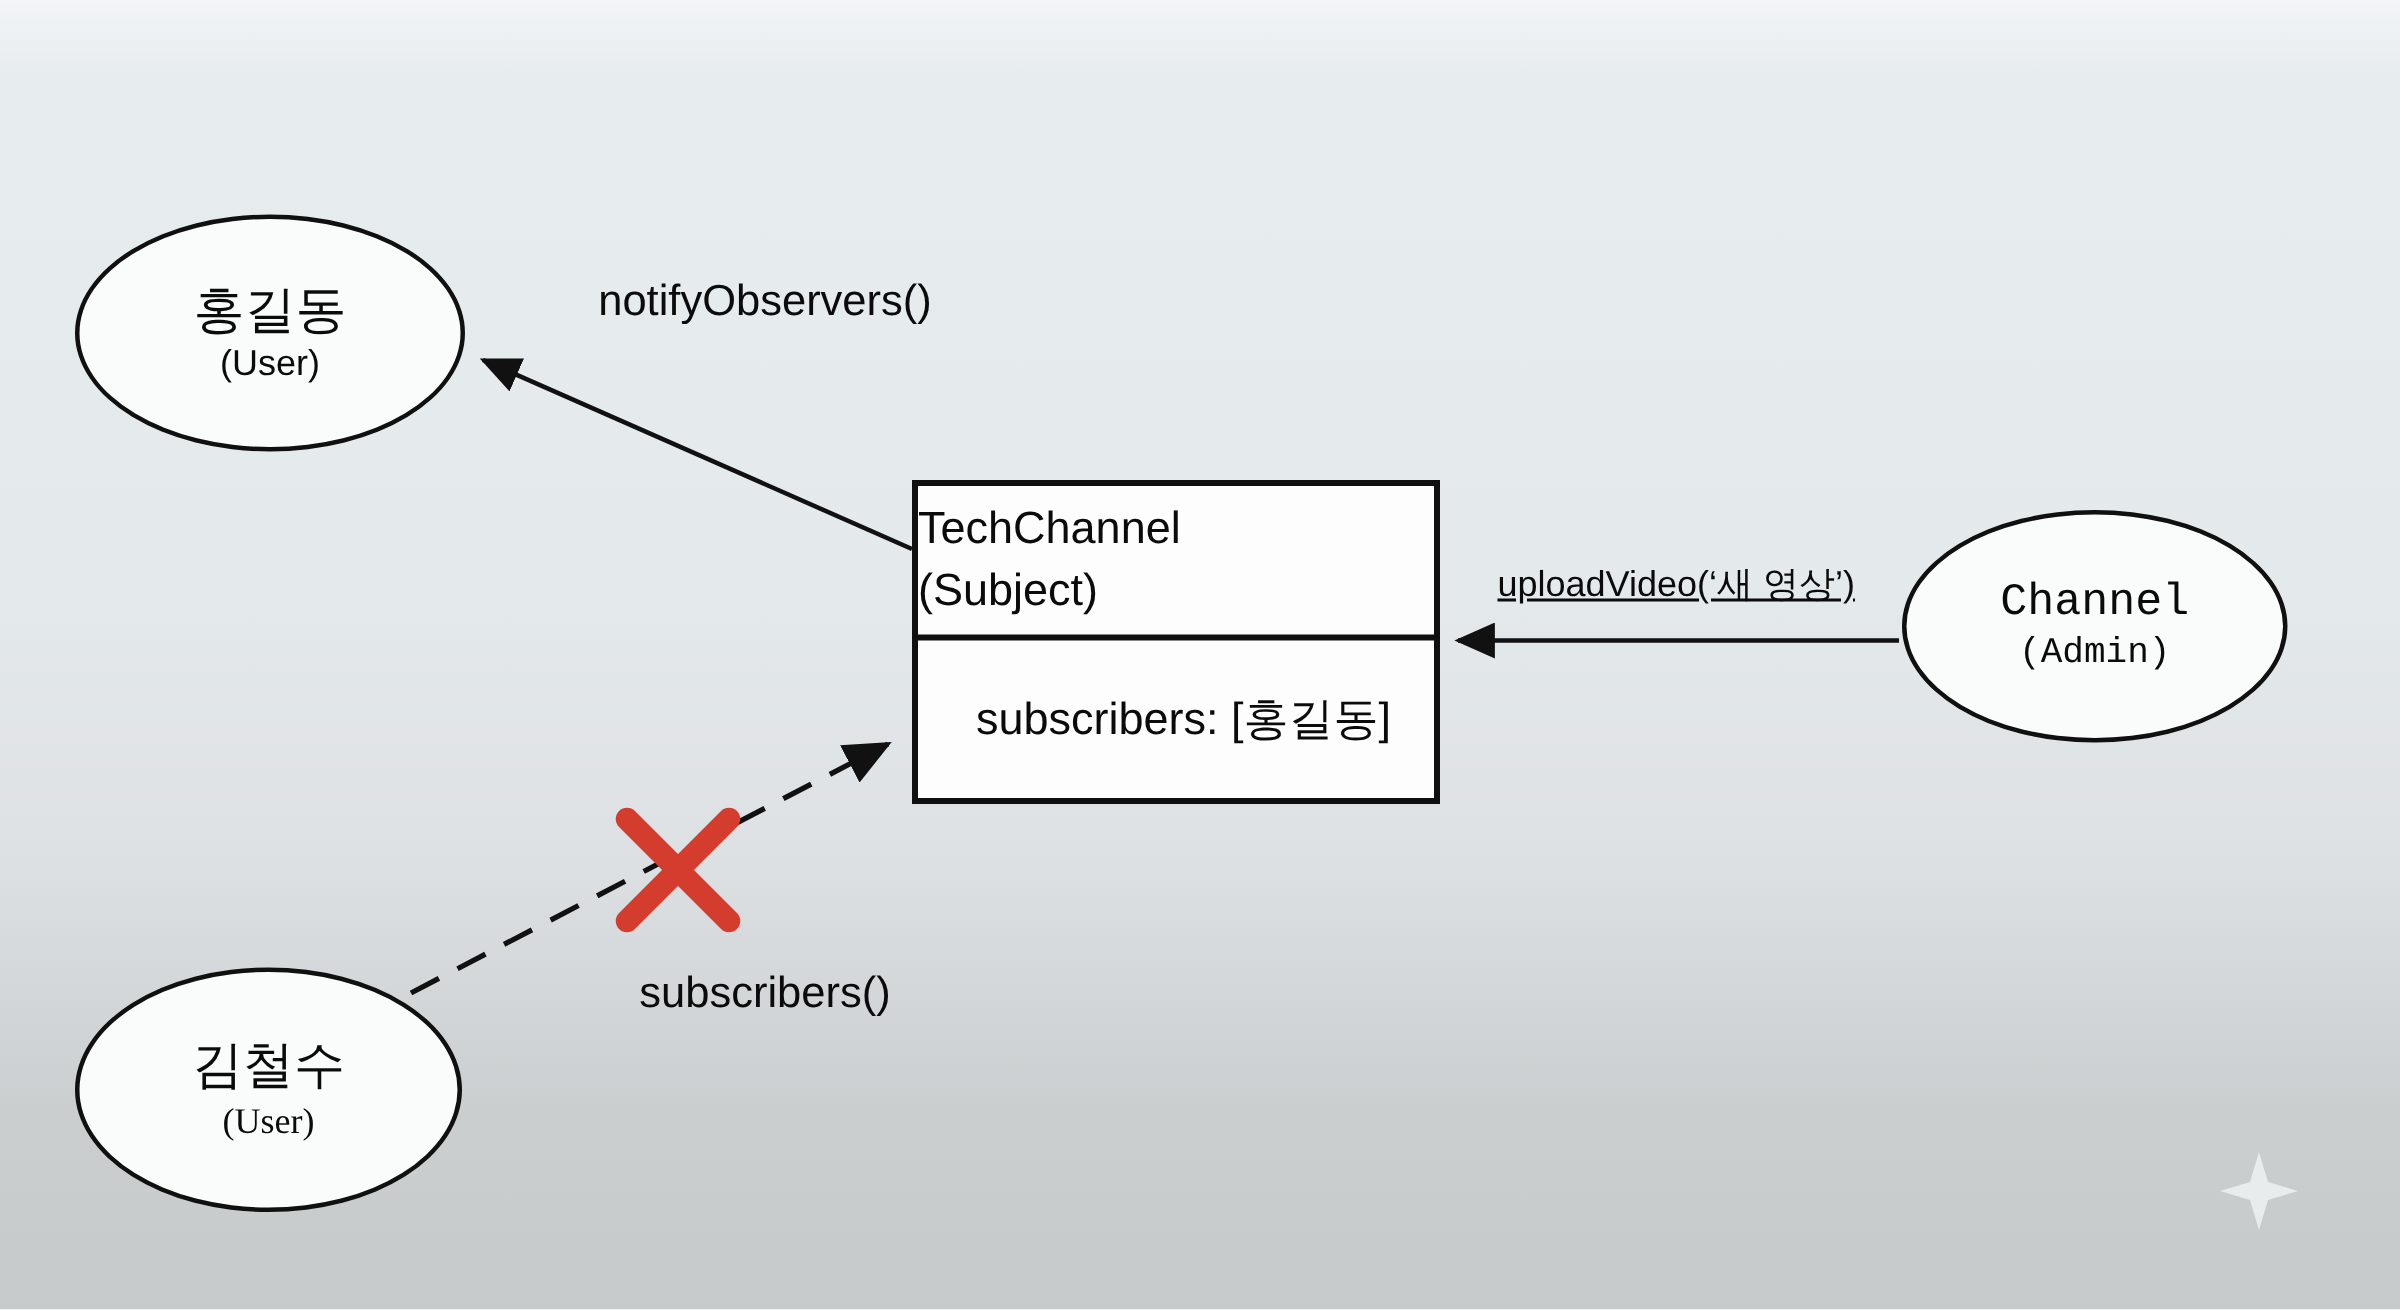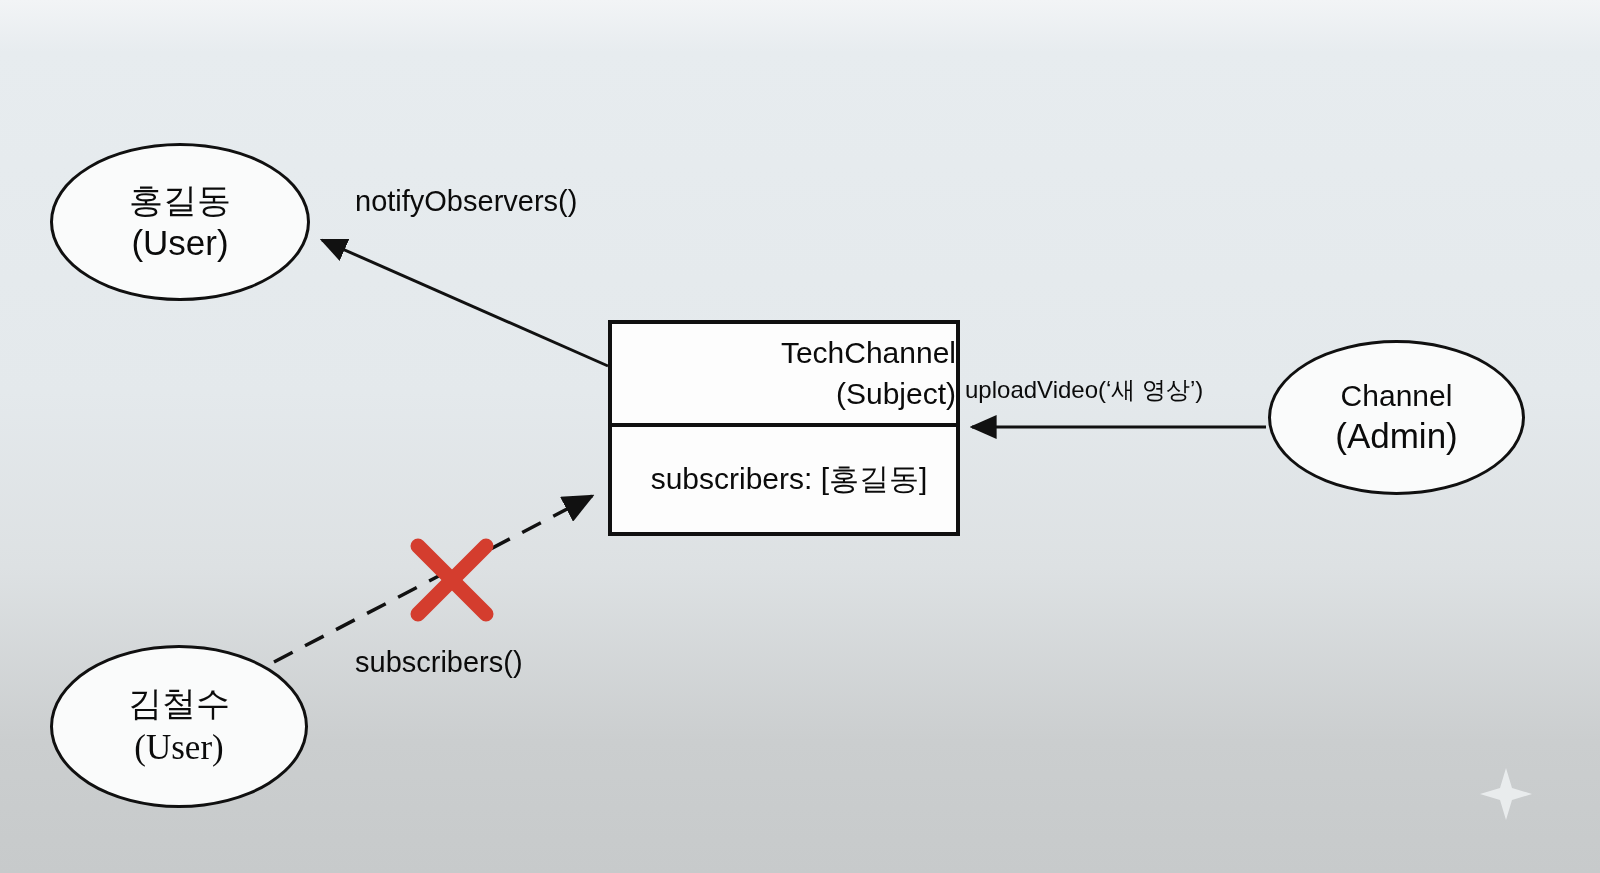--- a/index.html
+++ b/index.html
@@ -31,51 +31,52 @@
     border-radius: 50%;
     background: #fafbfb;
     display: flex;
     flex-direction: column;
     align-items: center;
     justify-content: center;
     text-align: center;
     line-height: 1.25;
   }
   .ellipse .name { font-size: 34px; font-weight: 500; }
-  .ellipse .role { font-size: 35px; font-weight: 400; }
+  .ellipse .role { font-size: 24px; font-weight: 400; }
   .classbox {
     position: absolute;
     left: 608px; top: 320px;
     width: 352px; height: 216px;
     background: #fdfdfd;
     border: 4px solid #101010;
     display: flex;
     flex-direction: column;
   }
   .classbox .head {
     flex: 0 0 103px;
     border-bottom: 4px solid #101010;
     display: flex;
     flex-direction: column;
-    align-items: flex-end;
+    align-items: flex-start;
     justify-content: center;
     text-align: center;
     font-size: 30px;
     line-height: 1.35;
   }
   .classbox .body {
     flex: 1;
     display: flex;
     align-items: center;
     justify-content: center;
     font-size: 30px;
     padding-left: 10px;
   }
   .edge-label {
     position: absolute;
+    text-align: center;
     font-size: 29px;
     line-height: 1.45;
   }
   .edge-label.small { font-size: 24px; line-height: 1.3; }
   .sparkle {
     position: absolute;
     left: 1478px; top: 766px;
     width: 56px; height: 56px;
   }
 </style>
@@ -106,38 +107,38 @@
   <div class="ellipse" style="left:50px; top:143px; width:260px; height:158px;">
     <div class="name">홍길동</div>
     <div class="role">(User)</div>
   </div>
 
   <div class="ellipse" style="left:50px; top:645px; width:258px; height:163px;font-family:Liberation Serif, serif;">
     <div class="name">김철수</div>
     <div class="role">(User)</div>
   </div>
 
-  <div class="ellipse" style="left:1268px; top:340px; width:257px; height:155px;">
+  <div class="ellipse" style="left:1268px; top:340px; width:257px; height:155px;font-family:Liberation Mono, monospace;">
     <div class="name" style="font-size:30px;">Channel</div>
     <div class="role">(Admin)</div>
   </div>
 
   <div class="classbox">
     <div class="head">
       <div>TechChannel</div>
       <div>(Subject)</div>
     </div>
     <div class="body">subscribers: [홍길동]</div>
   </div>
 
   <div class="edge-label" style="left:355px; top:180px; width:310px;">
     <div>notifyObservers()</div>
   </div>
 
-  <div class="edge-label small" style="left:965px; top:374px; width:305px;">uploadVideo(‘새 영상’)</div>
+  <div class="edge-label small" style="left:965px; top:374px; width:305px;text-decoration:underline;">uploadVideo(‘새 영상’)</div>
 
   <div class="edge-label" style="left:355px; top:641px; width:310px;">
     <div>subscribers()</div>
   </div>
 
   <svg class="sparkle" viewBox="0 0 56 56">
     <path d="M28 2 L34 22 L54 28 L34 34 L28 54 L22 34 L2 28 L22 22 Z" fill="#e9eced"></path>
   </svg>
 
 </div>

